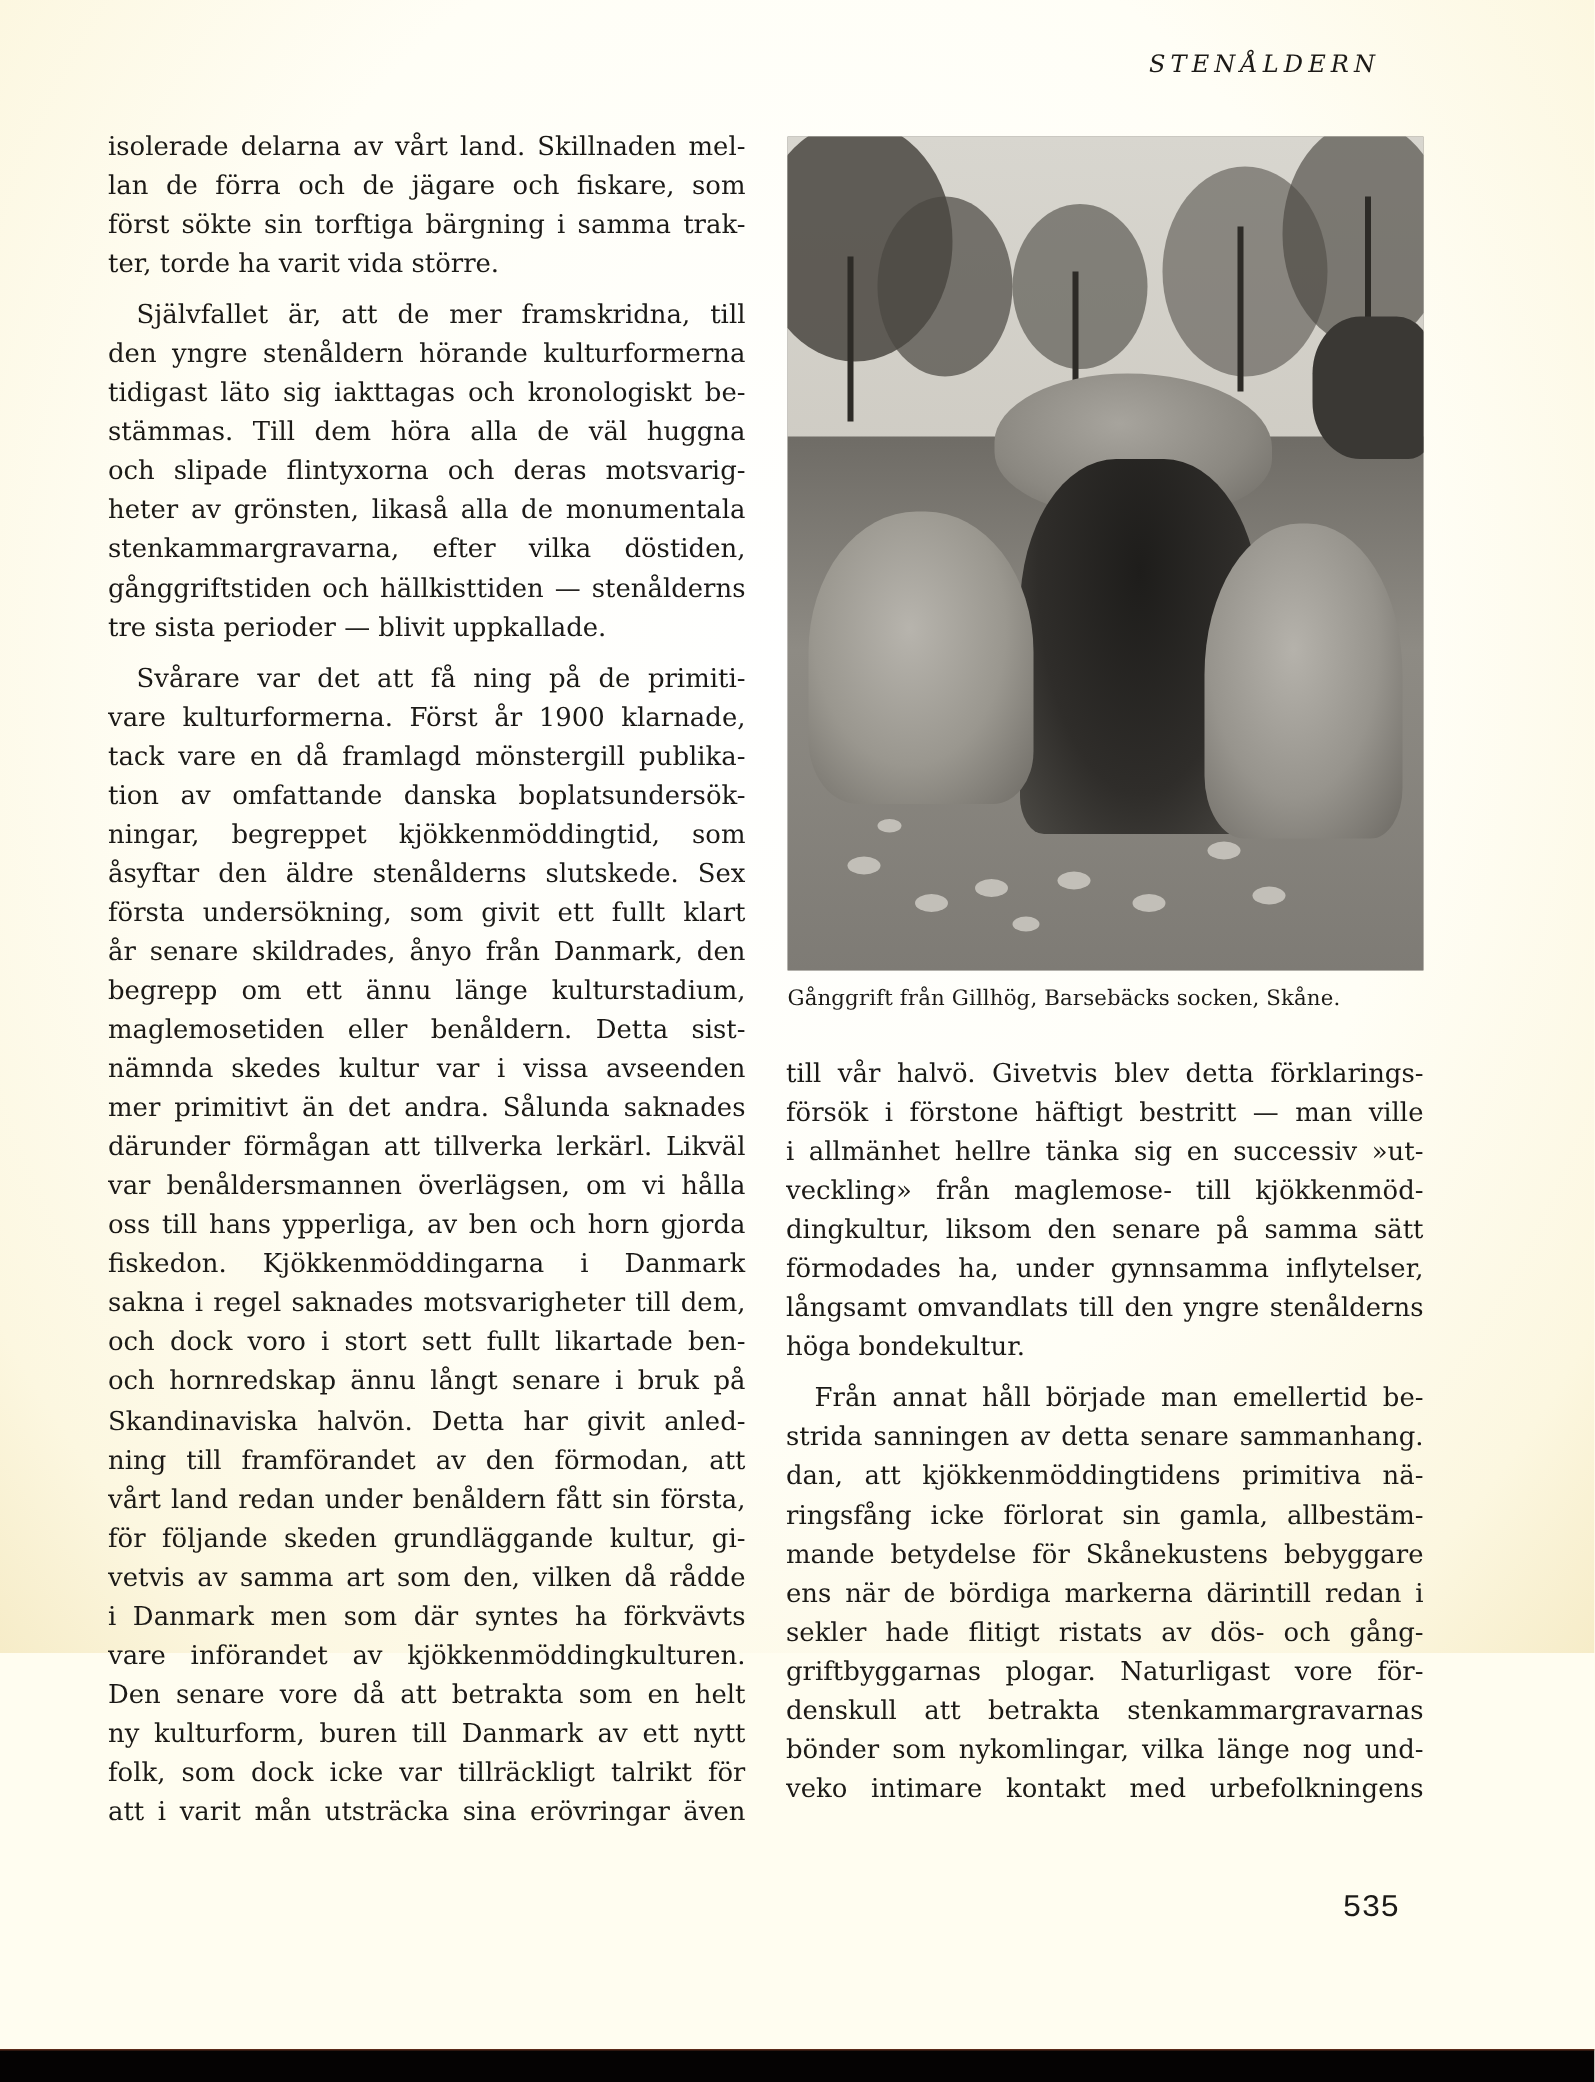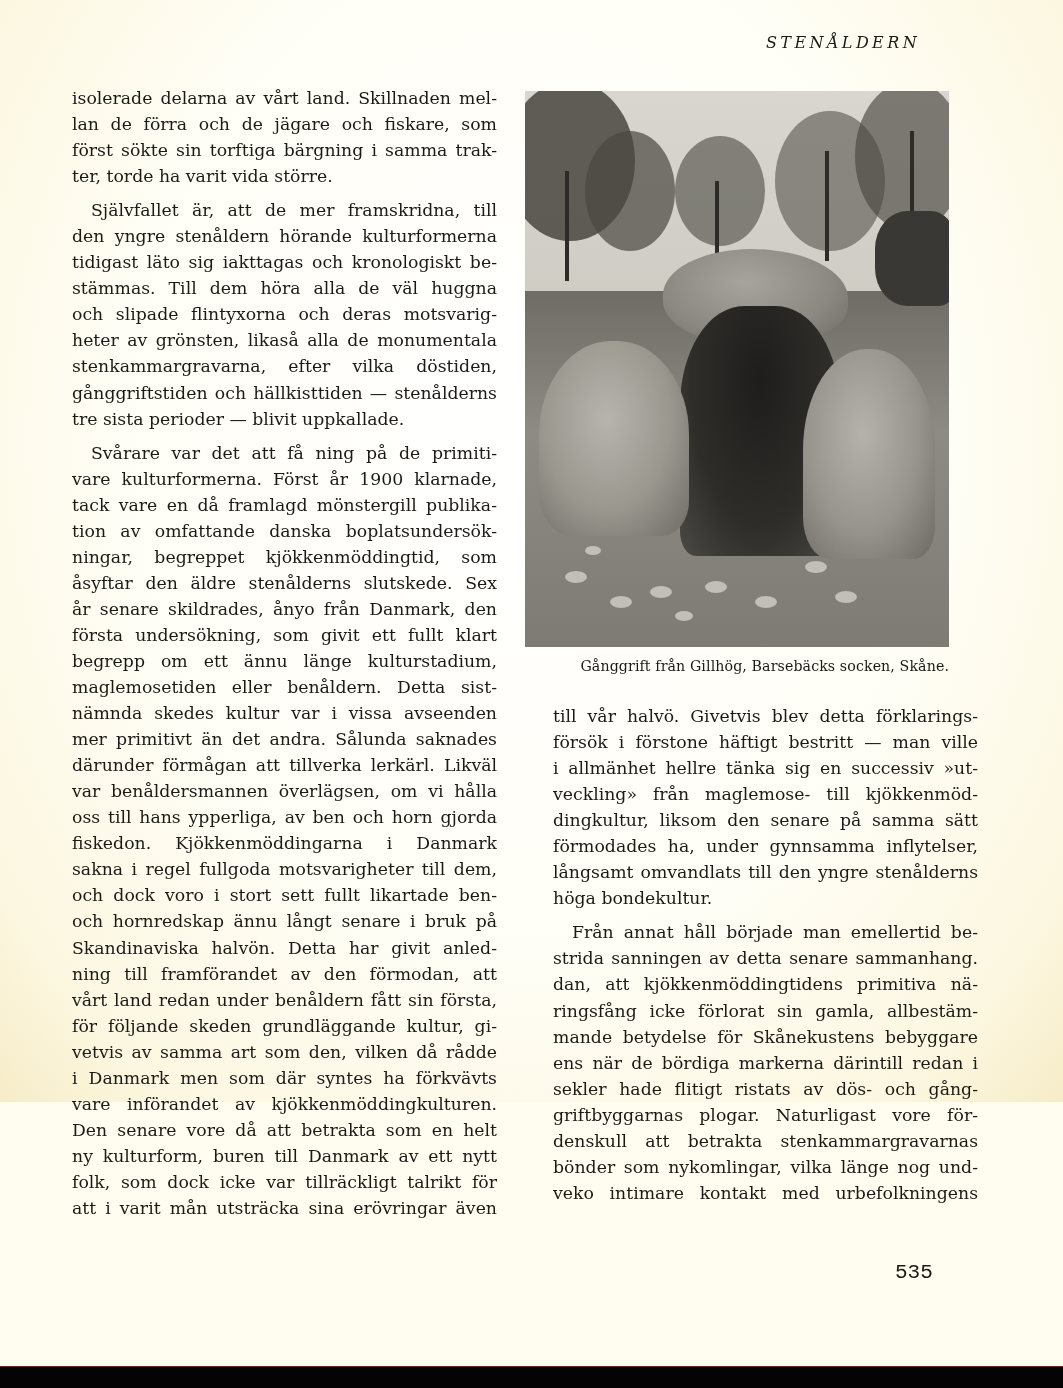--- a/index.html
+++ b/index.html
@@ -20,21 +20,21 @@
   .running-head {
     position: absolute; left: 766px; top: 33px;
     font-size: 16px; font-style: italic; letter-spacing: 3.4px;
     font-family: "DejaVu Serif", serif;
   }
   .col {
     position: absolute; width: 425px;
     font-size: 17.3px; line-height: 26.05px;
   }
   .col-left { left: 72px; top: 85px; }
-  .col-right { left: 524px; top: 703px; margin-left: 29px; }
+  .col-right { left: 524px; top: 703px; }
   .line {
     display: block; height: 26.05px; white-space: nowrap;
     text-align: justify; text-align-last: justify;
     overflow: hidden;
   }
   .line.last { text-align-last: left; }
   .line.indent { padding-left: 19px; }
   .para-gap { height: 8px; }
   .photo {
     position: absolute; left: 525px; top: 91px; width: 424px; height: 556px;
@@ -73,21 +73,21 @@
   .photo .boulder-tr {
     position: absolute; left: 350px; top: 120px; width: 80px; height: 95px;
     border-radius: 40% 30% 20% 40%; background: #3a3834;
   }
   .photo .pebble {
     position: absolute; width: 22px; height: 12px; border-radius: 50%;
     background: #c2bfb8;
   }
   .caption {
     position: absolute; left: 525px; top: 658px; width: 424px;
-    text-align: right; font-size: 14.2px; letter-spacing: .1px;
+    text-align: left; font-size: 14.2px; letter-spacing: .1px;
   }
   .page-number {
     position: absolute; left: 895px; top: 1261px; font-size: 21px; font-family: Liberation Mono, monospace;
   }
 </style>
 </head>
 <body>
 
 <div class="page">
 
@@ -111,31 +111,31 @@
     <span class="line">gånggriftstiden och hällkisttiden — stenålderns</span>
     <span class="line last">tre sista perioder — blivit uppkallade.</span>
     <div class="para-gap"></div>
 
     <span class="line indent">Svårare var det att få ning på de primiti-</span>
     <span class="line">vare kulturformerna. Först år 1900 klarnade,</span>
     <span class="line">tack vare en då framlagd mönstergill publika-</span>
     <span class="line">tion av omfattande danska boplatsundersök-</span>
     <span class="line">ningar, begreppet kjökkenmöddingtid, som</span>
     <span class="line">åsyftar den äldre stenålderns slutskede. Sex</span>
+    <span class="line">första undersökning, som givit ett fullt klart</span>
     <span class="line">år senare skildrades, ånyo från Danmark, den</span>
-    <span class="line">första undersökning, som givit ett fullt klart</span>
     <span class="line">begrepp om ett ännu länge kulturstadium,</span>
     <span class="line">maglemosetiden eller benåldern. Detta sist-</span>
     <span class="line">nämnda skedes kultur var i vissa avseenden</span>
     <span class="line">mer primitivt än det andra. Sålunda saknades</span>
     <span class="line">därunder förmågan att tillverka lerkärl. Likväl</span>
     <span class="line">var benåldersmannen överlägsen, om vi hålla</span>
     <span class="line">oss till hans ypperliga, av ben och horn gjorda</span>
     <span class="line">fiskedon. Kjökkenmöddingarna i Danmark</span>
-    <span class="line">sakna i regel fullgoda motsvarigheter till dem,</span>
+    <span class="line">sakna i regel saknades motsvarigheter till dem,</span>
     <span class="line">och dock voro i stort sett fullt likartade ben-</span>
     <span class="line">och hornredskap ännu långt senare i bruk på</span>
     <span class="line">Skandinaviska halvön. Detta har givit anled-</span>
     <span class="line">ning till framförandet av den förmodan, att</span>
     <span class="line">vårt land redan under benåldern fått sin första,</span>
     <span class="line">för följande skeden grundläggande kultur, gi-</span>
     <span class="line">vetvis av samma art som den, vilken då rådde</span>
     <span class="line">i Danmark men som där syntes ha förkvävts</span>
     <span class="line">vare införandet av kjökkenmöddingkulturen.</span>
     <span class="line">Den senare vore då att betrakta som en helt</span>

